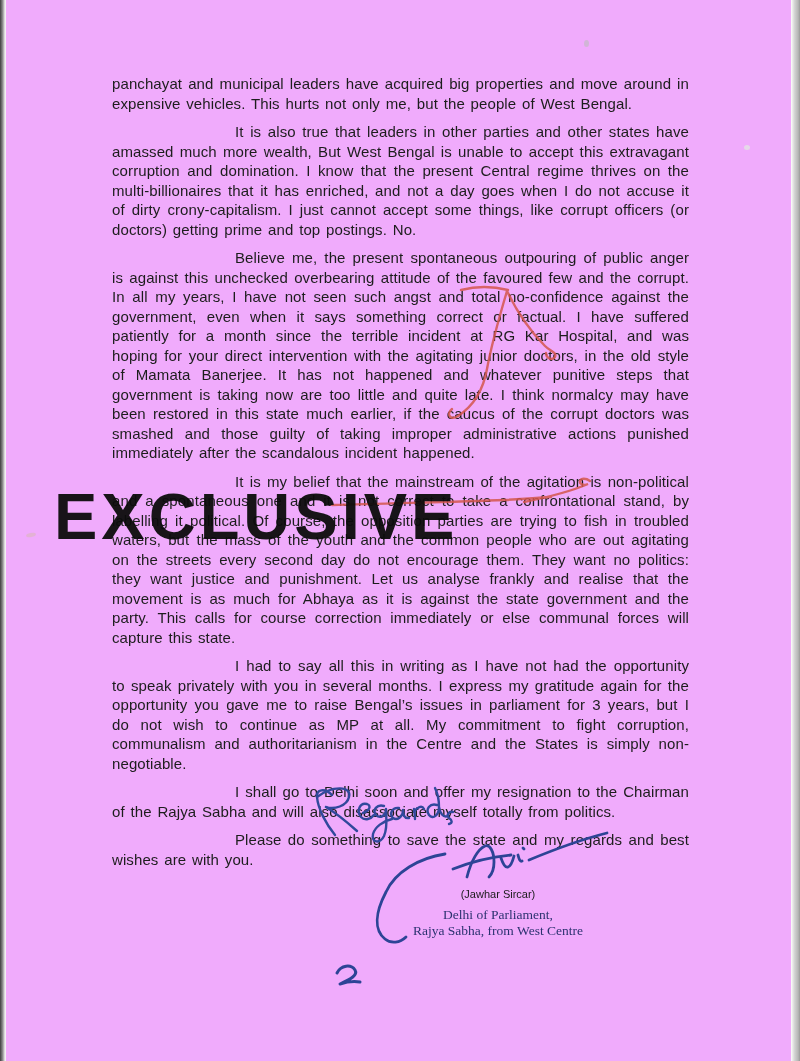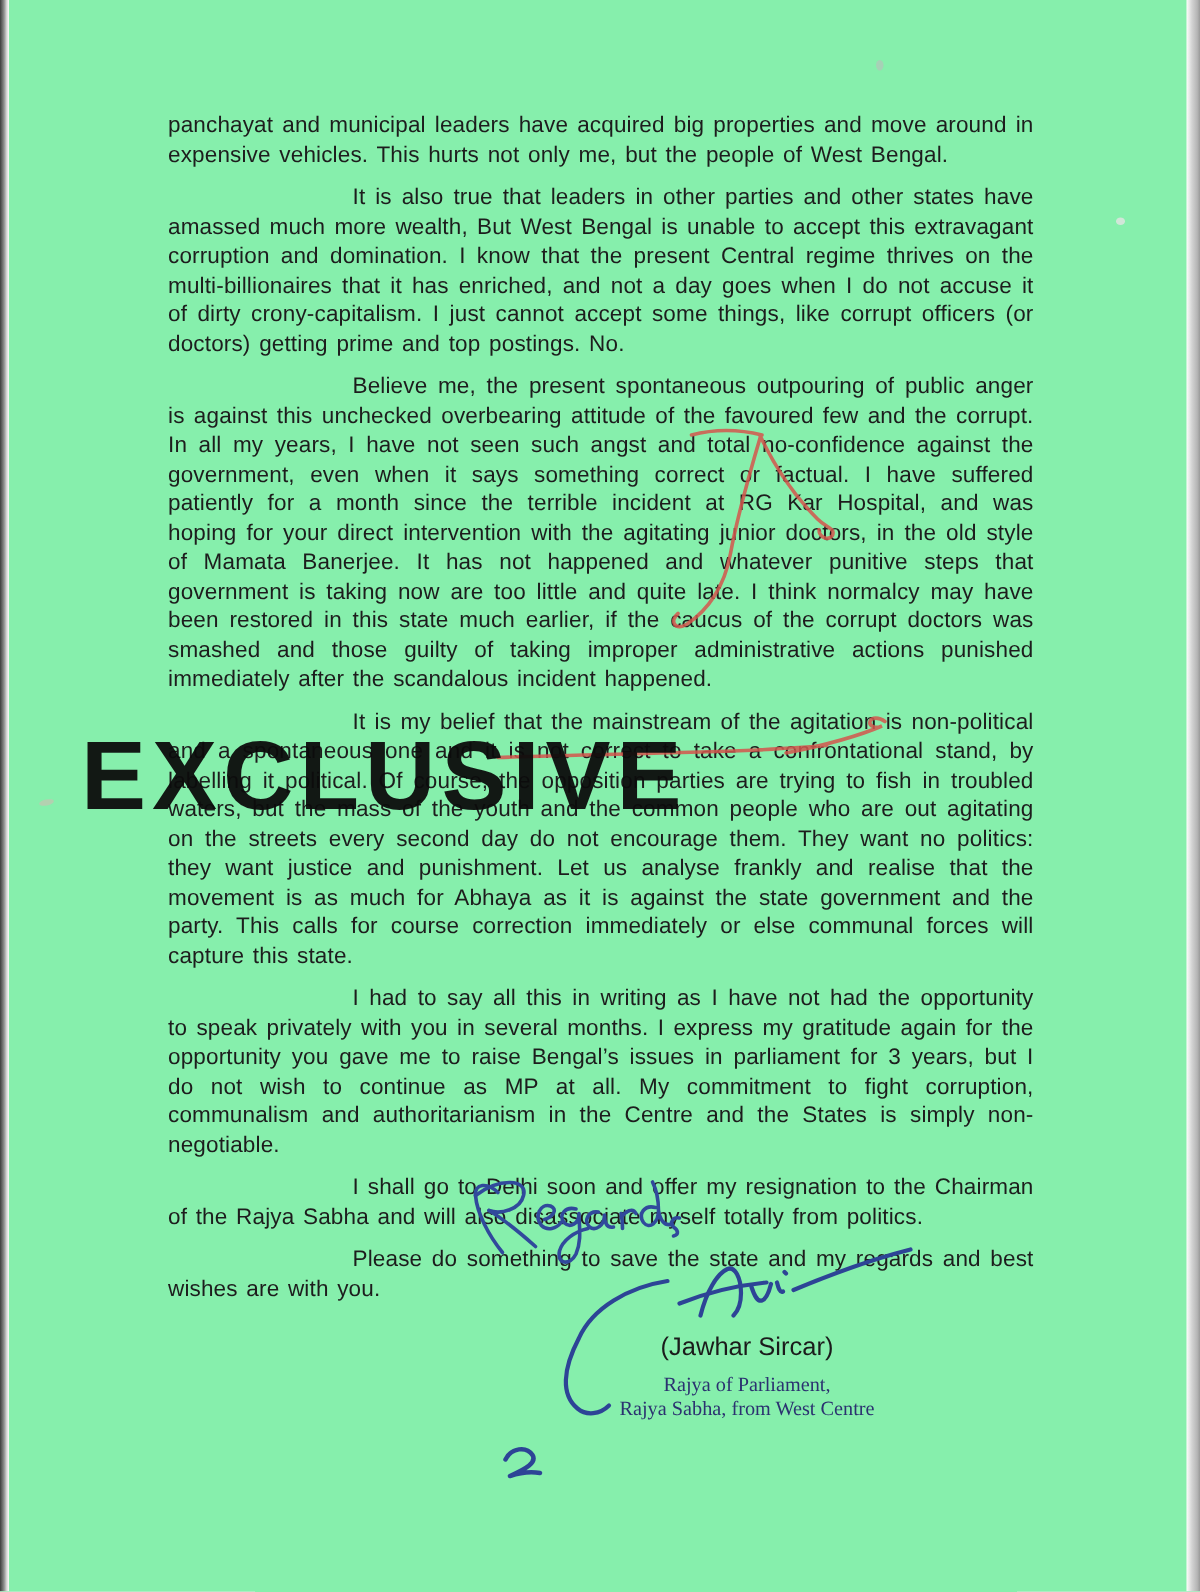--- a/index.html
+++ b/index.html
@@ -1,33 +1,33 @@
 <!DOCTYPE html>
 <html><head>
 <meta charset="utf-8">
 <style>
   html,body{margin:0;padding:0;}
   body{width:800px;height:1061px;background:#e9e9e9;font-family:"Liberation Sans",sans-serif;}
-  .sheet{position:relative;width:800px;height:1061px;background:#86efac;overflow:hidden;}
+  .sheet{position:relative;width:800px;height:1061px;background:#f0abfc;overflow:hidden;}
   .edge-left{position:absolute;left:0;top:0;width:6px;height:1061px;
     background:linear-gradient(to right,#3d3d3d 0%,#8f8f8f 45%,#d9d9d9 75%,#fdfdfc 100%);}
   .edge-right{position:absolute;right:0;top:0;width:9px;height:1061px;
     background:linear-gradient(to right,#fdfdfc 0%,#d3d3d3 40%,#b5b5b5 80%,#999 100%);}
   .letter-body{position:absolute;left:112px;top:74px;width:577px;
     font-size:15px;line-height:19.5px;color:#1d1d1d;text-align:justify;
     letter-spacing:.1px;word-spacing:1.5px;}
   .letter-body p{margin:0 0 9px 0;text-indent:123px;}
   .letter-body p.no-indent{text-indent:0;}
   .watermark{position:absolute;left:54px;top:484px;z-index:5;
     font-family:"Liberation Sans",sans-serif;font-weight:bold;font-size:65px;
     line-height:1;letter-spacing:4px;color:rgba(12,12,12,.95);white-space:nowrap;}
   .ink-svg{position:absolute;left:0;top:0;z-index:6;pointer-events:none;}
   .red-svg{position:absolute;left:0;top:0;z-index:4;pointer-events:none;}
   .sign-block{position:absolute;left:392px;top:888px;width:212px;text-align:center;z-index:3;}
-  .sign-paren{font-family:"Liberation Sans",sans-serif;font-size:17px;color:#1b1b1b;margin:0 0 7px 0;}
+  .sign-paren{font-family:"Liberation Sans",sans-serif;font-size:11px;color:#1b1b1b;margin:0 0 7px 0;}
   .sign-name{font-family:"Liberation Serif",serif;font-weight:600;font-size:17.5px;color:#2b3270;margin:0 0 2px 0;letter-spacing:.3px;}
   .sign-title{font-family:"Liberation Serif",serif;font-weight:500;font-size:13.5px;color:#2b3270;margin:0;line-height:16px;}
   .speck{position:absolute;border-radius:50%;}
   .speck-a{left:584px;top:40px;width:5px;height:7px;background:#bdbdbd;opacity:.6;}
   .speck-b{left:26px;top:533px;width:10px;height:4px;background:#d9b8b4;opacity:.55;transform:rotate(-12deg);}
   .speck-c{left:744px;top:145px;width:6px;height:5px;background:#e3e3e3;opacity:.8;}
 </style>
 </head>
 <body>
 
@@ -53,21 +53,21 @@
       <path d="M 507 291 C 517 312 531 332 545 346 C 551 352 557 352 555 357 C 552 361 546 358 546 353"></path>
       <path d="M 332 505 C 395 503 455 502 505 500 C 522 499 538 498 551 497"></path>
       <path d="M 590 481 C 586 478 581 478 580 481 C 579 484 584 486 588 484 C 574 490 549 497 524 502"></path>
     </g>
   </svg>
 
   <div class="watermark">EXCLUSIVE</div>
 
   <div class="sign-block">
     <p class="sign-paren">(Jawhar Sircar)</p>
-    <p class="sign-title">Rajya of Parliament,</p>
+    <p class="sign-title">Delhi of Parliament,</p>
     <p class="sign-title">Rajya Sabha, from West Centre</p>
   </div>
 
   <svg class="ink-svg" width="800" height="1061" viewBox="0 0 800 1061">
 
     <g fill="none" stroke="#31499c" stroke-width="2.4" stroke-linecap="round" stroke-linejoin="round" role="img" aria-label="Regards">
       <path d="M 332 795 C 325 788 316 789 317 797 C 318 809 326 824 335 835"></path>
       <path d="M 317 797 C 333 785 352 786 349 797 C 347 806 334 810 326 807"></path>
       <path d="M 326 807 C 336 813 348 823 357 831"></path>
       <path d="M 363 813 C 369 811 372 806 367 804 C 360 802 356 811 361 817 C 365 821 371 819 374 815"></path>

